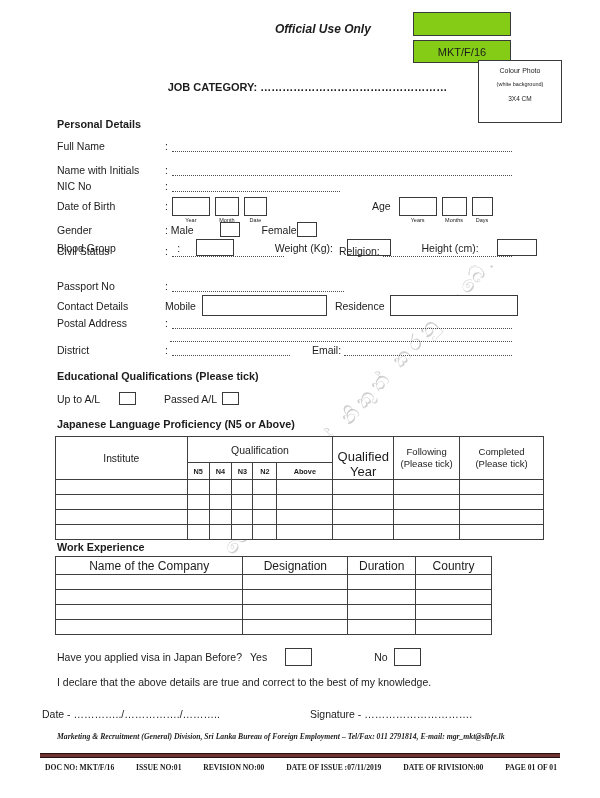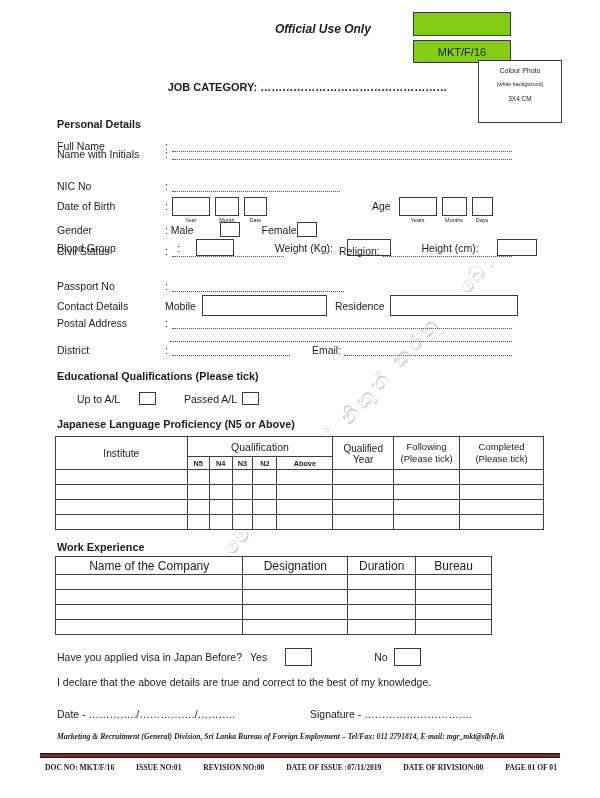--- a/index.html
+++ b/index.html
@@ -69,31 +69,31 @@
   .cbox { width:20px; height:15px; border:1.6px solid #3a3a3a; background:#fff; display:inline-block; flex:none; }
   .unit-col { display:flex; flex-direction:column; align-items:center; flex:none; }
   .unit-lbl { font-size:5.5px; margin-top:1px; color:#222; }
   
   table { border-collapse:collapse; position:absolute; background:#fff; }
   th, td { border:1px solid #3f3f3f; padding:0; }
   .jlp-table { left:55px; top:436px; width:489px; }
   .jlp-table th { font-size:10.3px; font-weight:normal; }
   .jlp-table .grp { font-size:10.5px; }
   .jlp-table .lvl { font-size:7.3px; font-weight:bold; height:13px; }
-  .jlp-table .qy  { font-size:10px; vertical-align:top; padding-top:6px; }
+  .jlp-table .qy  { font-size:13px; vertical-align:top; padding-top:12px; }
   .jlp-table .two { font-size:9.5px; line-height:1.25; }
   .jlp-table td { height:15px; }
   .jlp-table .hrow1 th { height:20px; }
   .we-table { left:55px; top:556px; width:437px; }
   .we-table th { font-size:12px; font-weight:normal; height:18px; }
   .we-table td { height:15px; }
   
   .visa-row { top:648px; }
   .declaration { position:absolute; left:57px; top:676px; font-size:10.5px; }
-  .signoff-date { position:absolute; left:57px; top:708px; font-size:10.5px; }
+  .signoff-date { position:absolute; left:42px; top:708px; font-size:10.5px; }
   .signoff-sig  { position:absolute; left:310px; top:708px; font-size:10.5px; }
   .marketing { position:absolute; left:57px; top:732px; width:505px;
                font-family:"Liberation Serif", serif;
                font-weight:bold; font-style:italic; font-size:7.7px; }
   .footer-bar { position:absolute; left:40px; top:753px; width:520px; height:5px;
                 background:#6e3230; border-top:1.5px solid #241010; border-bottom:1.5px solid #241010; }
   .doc-row { position:absolute; left:45px; top:763px; width:512px;
              display:flex; justify-content:space-between;
              font-family:"Liberation Serif", serif; font-weight:bold; font-size:7.6px; color:#1a1a1a; }
 </style>
@@ -115,21 +115,21 @@
   </div>
 
   <div class="heading" style="top:118px;">Personal Details</div>
 
   <div class="row" style="top:140px; width:455px;">
     <span class="lab">Full Name</span>
     <span class="sep">:</span>
     <span class="dots grow"></span>
   </div>
 
-  <div class="row" style="top:148px; width:455px;">
+  <div class="row" style="top:164px; width:455px;">
     <span class="lab">Name with Initials</span>
     <span class="sep">:</span>
     <span class="dots grow"></span>
   </div>
 
   <div class="row" style="top:180px; width:455px;">
     <span class="lab">NIC No</span>
     <span class="sep">:</span>
     <span class="dots" style="width:168px;"></span>
   </div>
@@ -216,21 +216,21 @@
   <div class="row" style="top:344px; width:455px;">
     <span class="lab">District</span>
     <span class="sep">:</span>
     <span class="dots" style="width:118px;"></span>
     <span style="margin-left:22px; margin-right:3px;">Email:</span>
     <span class="dots grow"></span>
   </div>
 
   <div class="heading" style="top:370px;">Educational Qualifications (Please tick)</div>
   <div class="row" style="top:392px; width:300px;">
-    <span style="width:62px;margin-left:20px;">Up to A/L</span>
+    <span style="width:62px;">Up to A/L</span>
     <span class="cbox" style="width:17px;height:13px;"></span>
     <span style="margin-left:28px; width:58px;">Passed A/L</span>
     <span class="cbox" style="width:17px;height:13px;"></span>
   </div>
 
   <div class="heading" style="top:418px;">Japanese Language Proficiency (N5 or Above)</div>
   <table class="jlp-table">
     <colgroup>
       <col style="width:132px">
         <col style="width:22px">
@@ -316,21 +316,21 @@
         <col style="width:188px">
         <col style="width:105px">
         <col style="width:68px">
         <col style="width:76px">
       </colgroup>
     <tbody>
         <tr>
       <th>Name of the Company</th>
       <th>Designation</th>
       <th>Duration</th>
-      <th>Bureau</th>
+      <th>Country</th>
     </tr>
     <tr>
           <td></td>
           <td></td>
           <td></td>
           <td></td>
         </tr>
     <tr>
           <td></td>
           <td></td>

